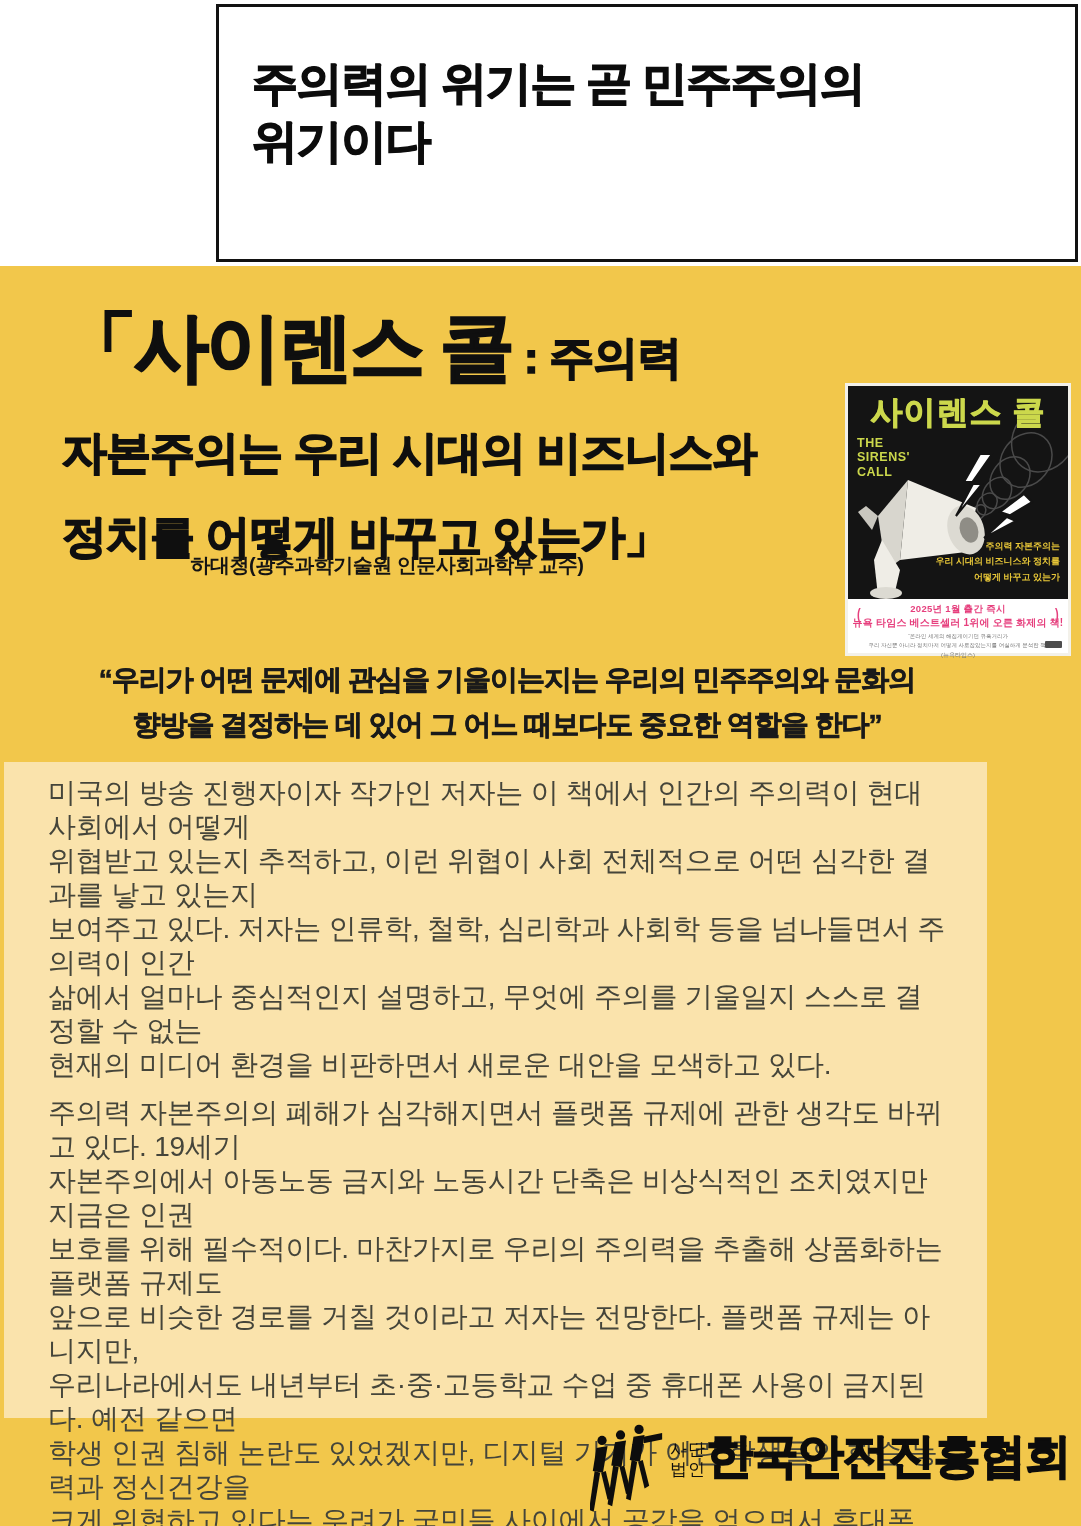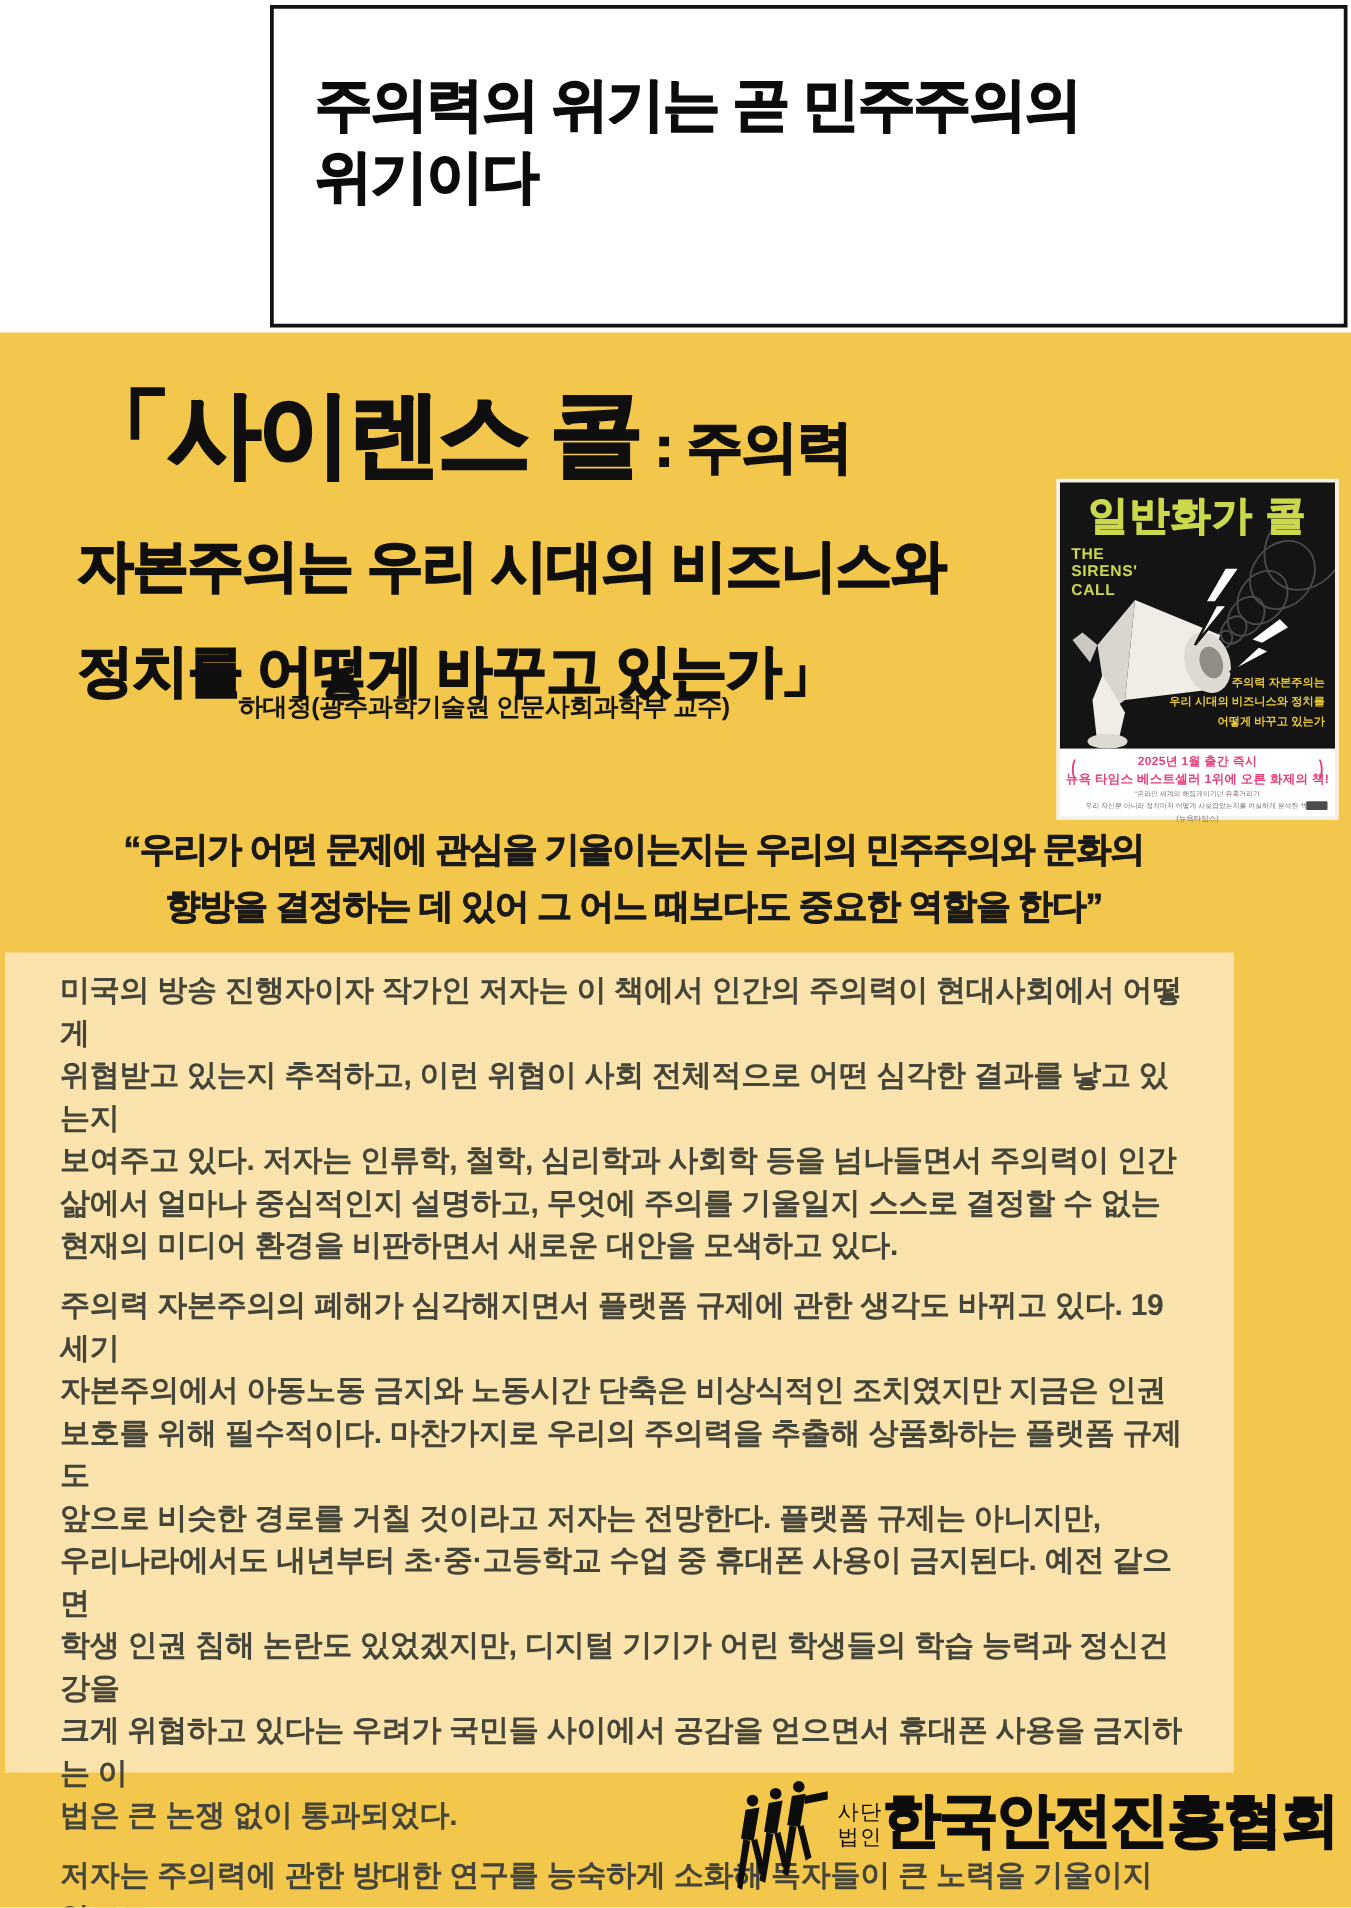--- a/index.html
+++ b/index.html
@@ -59,21 +59,21 @@
 
   
   .quote {
     position:absolute; left:0; top:658px; width:1014px; text-align:center;
     font-size:28px; font-weight:800; color:#1a1a1a; line-height:1.6; letter-spacing:-1px;
     -webkit-text-stroke:0.6px #1a1a1a;
   }
 
   
   .review { position:absolute; left:4px; top:762px; width:983px; height:656px; background:#FAE3AC; padding:14px 38px 0 44px; }
-  .review p { margin:0 0 14px 0; font-size:24px; line-height:34px; color:#45453a; font-weight:700; letter-spacing:-0.2px; white-space:pre-line; }
+  .review p { margin:0 0 14px 0; font-size:28px; line-height:34px; color:#45453a; font-weight:400; letter-spacing:-0.2px; white-space:pre-line; }
 
   
   .footer { position:absolute; left:590px; top:1424px; display:flex; align-items:flex-start; }
   .fig-icon { width:74px; height:94px; flex:0 0 auto; }
   .org-type { font-size:17px; font-weight:400; line-height:1.15; margin:16px 0 0 6px; color:#0d0d0d; letter-spacing:1px; }
   .org-name { font-size:47px; font-weight:900; letter-spacing:-1.5px; color:#0c0c0c; line-height:1; margin-top:8px; -webkit-text-stroke:1.6px #0c0c0c; white-space:nowrap; }
   .org-eng { font-size:18.5px; font-weight:800; letter-spacing:0.4px; color:#0c0c0c; margin-top:5px; white-space:nowrap; }
 </style>
 </head>
 <body>
@@ -93,21 +93,21 @@
       <span class="bt-big">「사이렌스 콜</span>
       <span class="bt-mid">: 주의력</span>
     </div>
     <div class="bt-line">자본주의는 우리 시대의 비즈니스와</div>
     <div class="bt-line">정치를 어떻게 바꾸고 있는가」</div>
   </div>
   <div class="reviewer">하대청(광주과학기술원 인문사회과학부 교수)</div>
 
   <div class="cover">
     <div class="cover-black">
-      <div class="cover-title">일반화가 콜</div>
+      <div class="cover-title">사이렌스 콜</div>
       <div class="cover-eng pre">THE
 SIRENS'
 CALL</div>
       <svg class="cover-art" viewBox="0 0 220 179" aria-hidden="true">
 
         <g stroke="#4a4a4a" stroke-width="1.5" fill="none">
           <ellipse cx="196" cy="18" rx="30" ry="36" transform="rotate(38 196 18)"></ellipse>
           <ellipse cx="178" cy="40" rx="24" ry="29" transform="rotate(38 178 40)"></ellipse>
           <ellipse cx="162" cy="58" rx="18" ry="23" transform="rotate(38 162 58)"></ellipse>
           <ellipse cx="149" cy="73" rx="13" ry="17" transform="rotate(38 149 73)"></ellipse>

